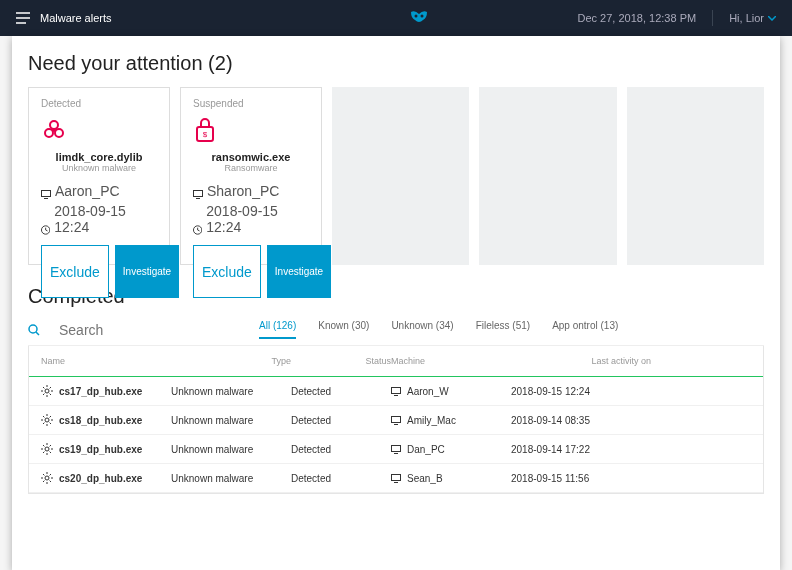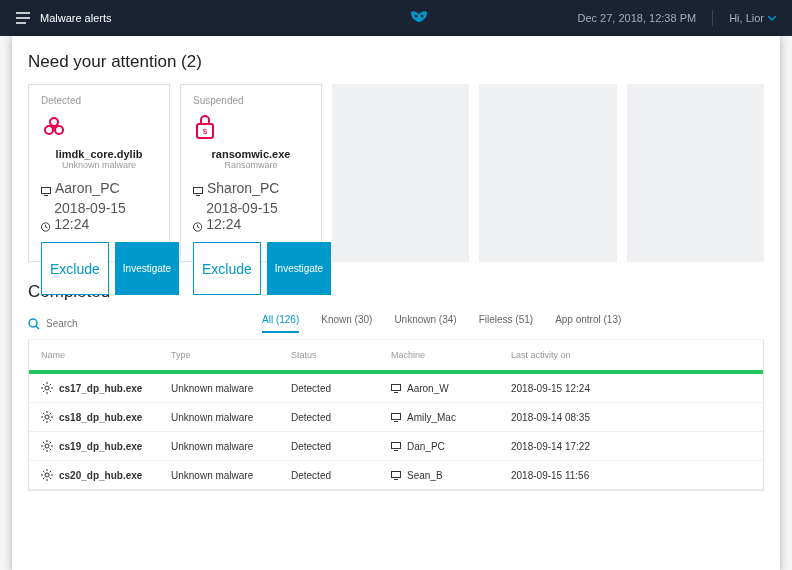--- a/index.html
+++ b/index.html
@@ -5,40 +5,40 @@
 * { margin: 0; padding: 0; box-sizing: border-box; }
 body { font-family: Arial, sans-serif; background: #f5f5f5; width: 792px; height: 570px; overflow: hidden; }
 .topbar { background: #1a2332; height: 36px; display: flex; align-items: center; padding: 0 16px; color: #fff; font-size: 11px; }
 .menu-icon { margin-right: 10px; cursor: pointer; }
 .topbar-title { flex: 0 0 auto; margin-right: auto; }
 .logo { flex: 0 0 auto; margin: 0 auto; }
 .topbar-right { display: flex; align-items: center; gap: 16px; color: #aab; }
 .topbar-user { display: flex; align-items: center; gap: 4px; }
 .divider { width: 1px; height: 16px; background: #3a4452; }
 .content { background: #fff; margin: 0 12px; padding: 16px; height: 534px; box-shadow: 0 2px 8px rgba(0,0,0,0.3); }
-.section-title { font-size: 17px; font-weight: 400; color: #222; margin-bottom: 12px; }
+.section-title { font-size: 20px; font-weight: 400; color: #222; margin-bottom: 12px; }
 .cards { display: flex; gap: 10px; margin-bottom: 20px; }
 .card { border: 1px solid #ddd; padding: 10px 12px; width: 142px; height: 178px; position: relative; }
 .card-placeholder { background: #eef0f1; width: 142px; height: 178px; }
 .card-status { font-size: 10px; color: #999; margin-bottom: 8px; }
 .card-icon { text-align: center; margin-bottom: 8px; }
 .card-name { text-align: center; font-size: 11px; font-weight: 600; color: #222; }
 .card-sub { text-align: center; font-size: 9px; color: #999; margin-bottom: 10px; }
 .card-meta { font-size: 14px; color: #555; display: flex; align-items: flex-end; gap: 4px; margin-bottom: 4px; }
 .card-actions { display: flex; gap: 6px; margin-top: 10px; }
 .btn-outline { border: 1px solid #0099cc; background: #fff; color: #0099cc; font-size: 14px; padding: 5px 8px; cursor: pointer; }
 .btn-primary { border: none; background: #0099cc; color: #fff; font-size: 10px; padding: 21px 8px; cursor: pointer; }
 .search-row { display: flex; align-items: center; border-bottom: 1px solid #eee; padding-bottom: 6px; margin-bottom: 0; }
 .search-box { display: flex; align-items: center; gap: 6px; color: #0099cc; font-size: 10px; }
-.search-input { border: none; outline: none; font-size: 10px; color: #999; width: 100px; }
+.search-input { border: none; outline: none; font-size: 14px; color: #999; width: 100px; margin-left: 13px; }
 .tabs { display: flex; gap: 22px; margin-left: 100px; font-size: 10px; }
 .tab { color: #666; cursor: pointer; padding-bottom: 6px; }
-.tab.active { color: #0099cc; border-bottom: 2px solid #0099cc; margin-left: 16px; }
+.tab.active { color: #0099cc; border-bottom: 2px solid #0099cc; }
 .table { width: 100%; border: 1px solid #e5e5e5; border-top: none; }
-.thead { display: flex; padding: 10px 12px; font-size: 9px; color: #999; border-bottom: 4px solid #22c55e; }
+.thead { display: flex; padding: 10px 12px; font-size: 9px; color: #999; border-bottom: 1px solid #22c55e; text-align: right; }
 .trow { display: flex; padding: 8px 12px; font-size: 10px; color: #333; border-bottom: 1px solid #f0f0f0; align-items: center; }
 .col-name { width: 130px; display: flex; align-items: center; gap: 6px; }
 .col-type { width: 120px; }
 .col-status { width: 100px; }
 .col-machine { width: 120px; display: flex; align-items: center; gap: 6px; }
 .col-activity { width: 140px; }
 .bold { font-weight: 600; }
 svg { display: block; }
 </style>
 </head>

